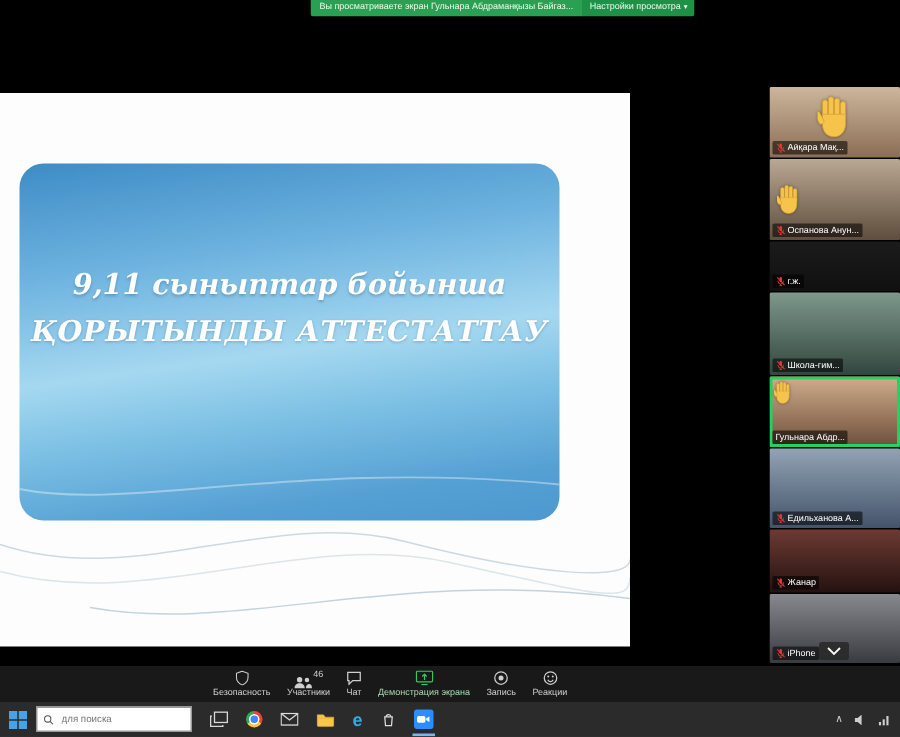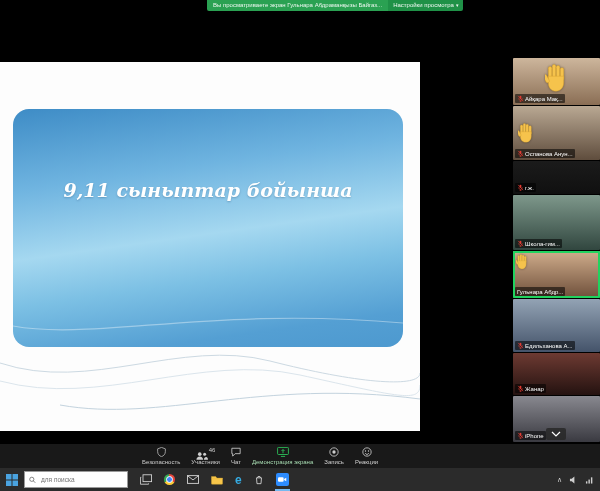--- a/index.html
+++ b/index.html
@@ -8,21 +8,21 @@
 
   
   .banner{position:absolute;left:207px;top:0;height:11px;display:flex;border-radius:0 0 2px 2px;overflow:hidden;}
   .banner-main{background:#2aa152;color:#eef8f1;font-size:6px;line-height:11px;padding:0 6px;white-space:nowrap;}
   .banner-settings{background:#1f9147;color:#eef8f1;font-size:6px;line-height:11px;padding:0 5px;
                    display:flex;align-items:center;gap:2px;cursor:pointer;white-space:nowrap;}
   .banner-settings .chev{font-size:5px;}
 
   
   .slide{position:absolute;left:0;top:62px;width:420px;height:369px;background:#fdfdfd;overflow:hidden;}
-  .blue-box{position:absolute;left:13px;top:47px;width:390px;height:238px;border-radius:16px;
+  .blue-box{position:absolute;left:13px;top:47px;width:360px;height:238px;border-radius:16px;
     background:linear-gradient(172deg,#3e8cc6 0%,#6fb4e0 28%,#a5d8f0 52%,#7cc0e4 68%,#549fd3 88%,#4d99cf 100%);}
   .slide-title{position:absolute;left:0;right:0;top:70px;text-align:center;color:#fff;
     font-family:"DejaVu Serif",serif;font-style:italic;font-weight:bold;text-shadow:0 1px 2px rgba(0,40,80,.25);}
   .line1{font-size:19px;}
   .line2{font-size:19px;margin-top:9px;letter-spacing:.5px;}
   .box-wave{position:absolute;left:0;bottom:6px;width:100%;height:40px;}
   .slide-waves{position:absolute;left:0;bottom:18px;width:420px;height:80px;}
 
   
   .pstrip{position:absolute;left:513px;top:58px;width:87px;height:384px;display:flex;flex-direction:column;gap:1px;overflow:hidden;}
@@ -77,20 +77,21 @@
     <div class="banner-settings">
       <span>Настройки просмотра</span>
       <span class="chev">▾</span>
     </div>
   </div>
 
   <div class="slide">
     <div class="blue-box">
       <div class="slide-title">
         <div class="line1">9,11 сыныптар бойынша</div>
+        <div class="line2">ҚОРЫТЫНДЫ АТТЕСТАТТАУ</div>
       </div>
       <svg class="box-wave" viewBox="0 0 390 40" preserveAspectRatio="none">
         <path d="M0 25 C 80 40, 200 5, 390 22" stroke="rgba(255,255,255,.38)" stroke-width="1.2" fill="none"></path>
       </svg>
     </div>
     <svg class="slide-waves" viewBox="0 0 420 80" preserveAspectRatio="none">
       <path d="M0 30 C 90 60, 180 5, 270 28 S 420 55, 420 40" stroke="#ccd9e2" stroke-width="1" fill="none"></path>
       <path d="M0 48 C 100 75, 200 20, 300 42 S 420 70, 420 52" stroke="#dbe5ec" stroke-width="1" fill="none"></path>
       <path d="M60 72 C 160 90, 260 45, 420 66" stroke="#c3d3de" stroke-width="1" fill="none"></path>
     </svg>

